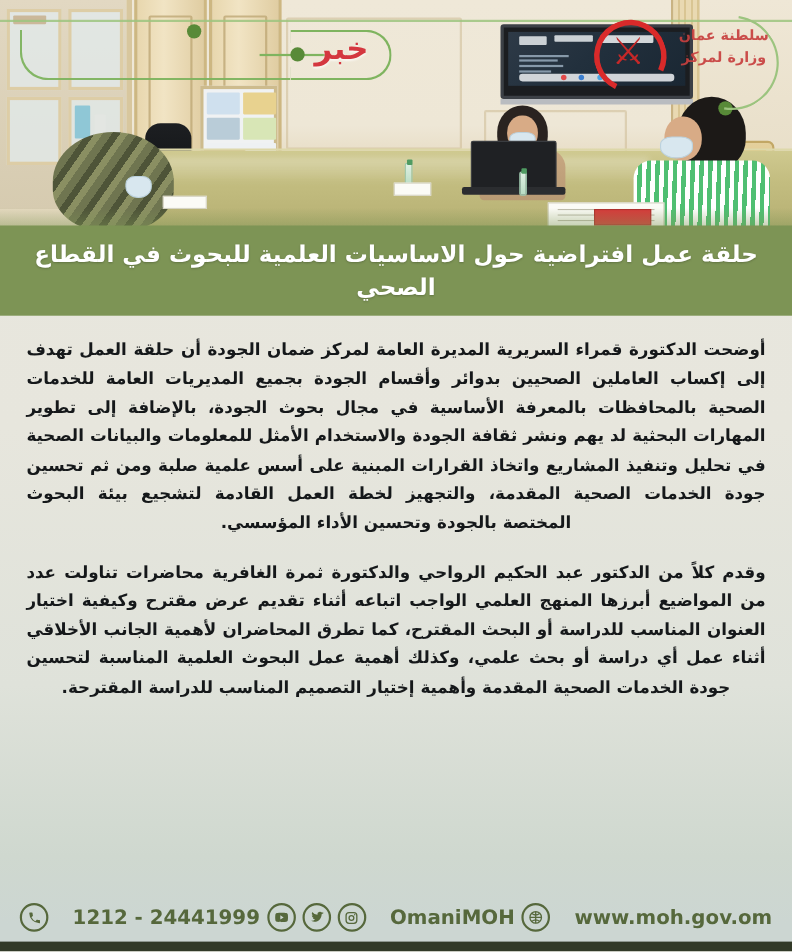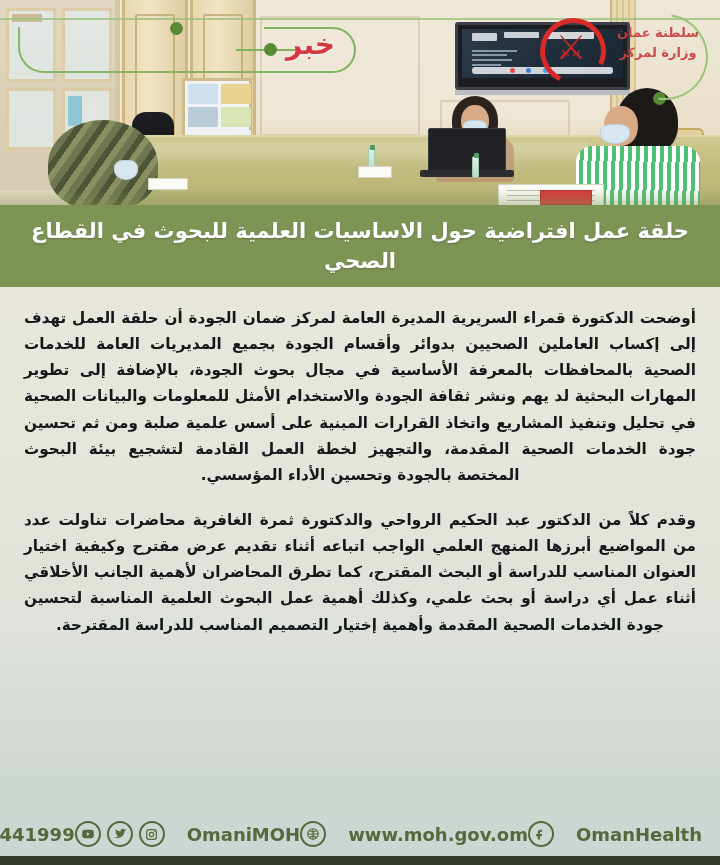--- a/index.html
+++ b/index.html
@@ -431,28 +431,20 @@
     <div class="title-text">حلقة عمل افتراضية حول الاساسيات العلمية للبحوث في القطاع الصحي</div>
   </div>
 
   <div class="content">
     <p class="para">أوضحت الدكتورة قمراء السريرية المديرة العامة لمركز ضمان الجودة أن حلقة العمل تهدف إلى إكساب العاملين الصحيين بدوائر وأقسام الجودة بجميع المديريات العامة للخدمات الصحية بالمحافظات بالمعرفة الأساسية في مجال بحوث الجودة، بالإضافة إلى تطوير المهارات البحثية لد يهم ونشر ثقافة الجودة والاستخدام الأمثل للمعلومات والبيانات الصحية في تحليل وتنفيذ المشاريع واتخاذ القرارات المبنية على أسس علمية صلبة ومن ثم تحسين جودة الخدمات الصحية المقدمة، والتجهيز لخطة العمل القادمة لتشجيع بيئة البحوث المختصة بالجودة وتحسين الأداء المؤسسي.</p>
     <p class="para">وقدم كلاً من الدكتور عبد الحكيم الرواحي والدكتورة ثمرة الغافرية محاضرات تناولت عدد من المواضيع أبرزها المنهج العلمي الواجب اتباعه أثناء تقديم عرض مقترح وكيفية اختيار العنوان المناسب للدراسة أو البحث المقترح، كما تطرق المحاضران لأهمية الجانب الأخلاقي أثناء عمل أي دراسة أو بحث علمي، وكذلك أهمية عمل البحوث العلمية المناسبة لتحسين جودة الخدمات الصحية المقدمة وأهمية إختيار التصميم المناسب للدراسة المقترحة.</p>
   </div>
 
   <div class="footer">
 
-    <div class="fgroup">
-      <div class="ficon">
-        <svg width="13" height="13" viewBox="0 0 24 24" fill="#56683c">
-            <path d="M15 3h-3a5 5 0 0 0-5 5v3H4v4h3v6h4v-6h3l1-4h-4V8a1 1 0 0 1 1-1h3z"></path>
-          </svg>
-      </div>
-      <span class="flabel">OmanHealth</span>
-    </div>
 
     <div class="fgroup">
       <div class="ficon">
         <svg width="14" height="14" viewBox="0 0 24 24" fill="none" stroke="#56683c" stroke-width="2">
           <circle cx="12" cy="12" r="9"></circle>
             <path d="M12 3v18M3 12h18M6 6c4 3 8 3 12 0M6 18c4-3 8-3 12 0"></path>
         </svg>
       </div>
       <span class="flabel">www.moh.gov.om</span>
     </div>

